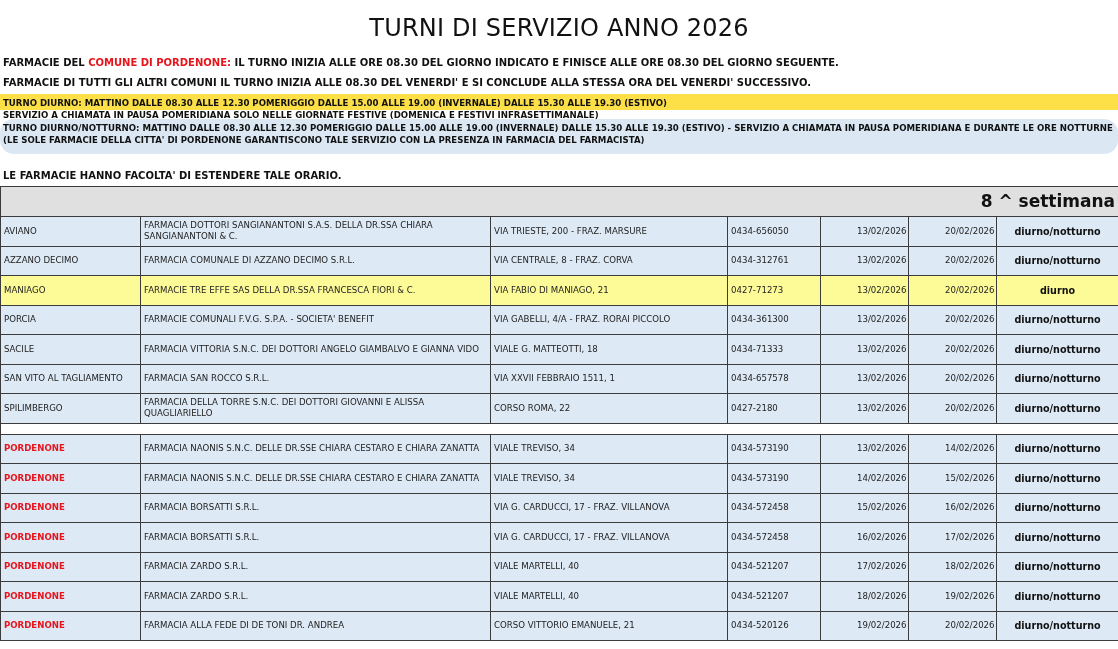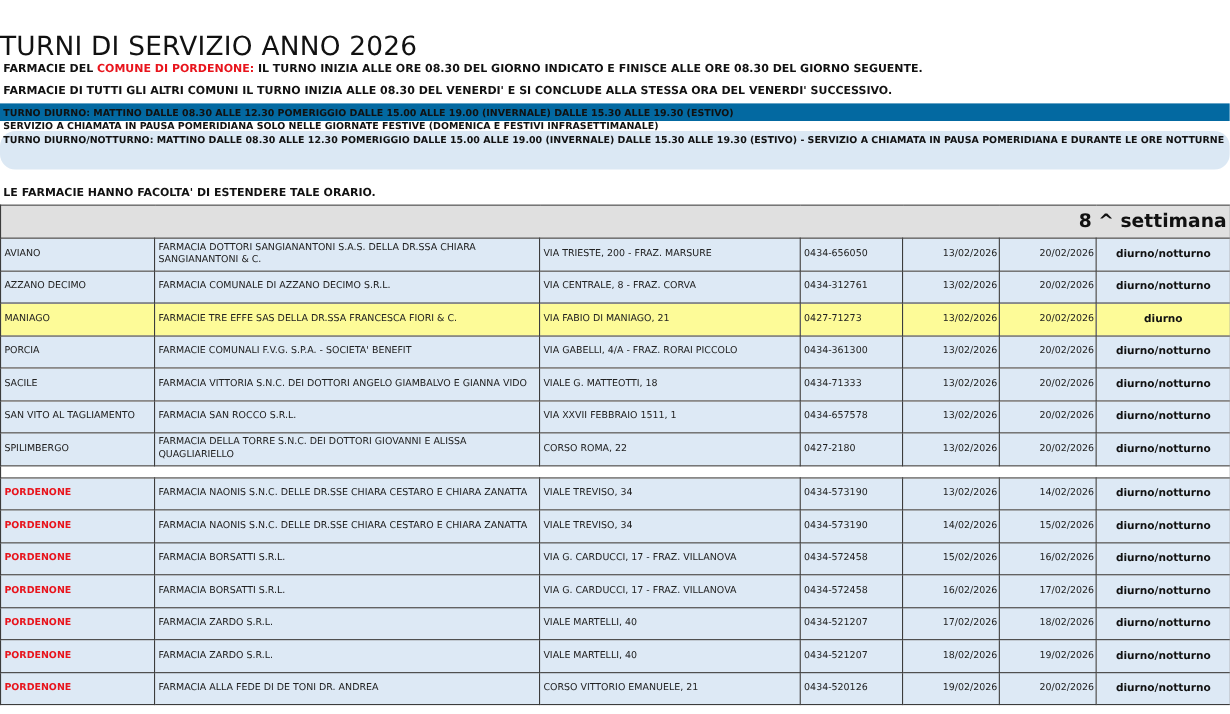--- a/index.html
+++ b/index.html
@@ -1,24 +1,24 @@
 <!DOCTYPE html>
 <html><head>
 <meta charset="utf-8">
 <style>
   html, body { margin: 0; padding: 0; background: #ffffff; }
   body { width: 1118px; height: 649px; overflow: hidden; position: relative;
          font-family: "DejaVu Sans", "Liberation Sans", sans-serif; color: #111; }
-  .title { position: absolute; left: 0; top: 14px; width: 1118px; 
-           font-size: 24px; font-weight: normal; letter-spacing: 0.2px; color: #111; margin-top: 14px; }
+  .title { position: absolute; left: 0; top: 14px; width: 1118px; text-align: center;
+           font-size: 24px; font-weight: normal; letter-spacing: 0.2px; color: #111; }
   .note { position: absolute; left: 3px; font-size: 10px; font-weight: bold; white-space: nowrap; color: #111; }
   .note .red { color: #e8141c; }
   .band { position: absolute; left: 0; width: 1118px; box-sizing: border-box; padding: 3px 3px 0 3px;
           font-size: 8.6px; font-weight: bold; line-height: 12px; white-space: nowrap; }
-  .band.yellow { background: #0369a1; top: 94px; height: 16px; }
+  .band.yellow { background: #fde047; top: 94px; height: 16px; }
   .band.blue { background: #dbe8f4; top: 119px; height: 35px; border-radius: 14px; }
   table { position: absolute; left: 0; top: 186px; width: 1118px; border-collapse: collapse; table-layout: fixed; }
   td { border: 1px solid #3c3c3c; font-size: 8.6px; padding: 0 3px; height: 28.5px; line-height: 11px;
        vertical-align: middle; overflow: hidden; color: #222; }
   .week td { background: #e0e0e0; text-align: right; font-size: 17px; font-weight: bold; height: 29px; color: #111; }
   tr.blue td { background: #dde9f5; }
   tr.yellow td { background: #fdfb98; }
   tr.gap td { background: #ffffff; height: 10px; border-left: 1px solid #3c3c3c; border-right: 1px solid #3c3c3c; }
   .date { text-align: right; padding-right: 2px; padding-left: 36px; }
   .type { text-align: center; font-weight: bold; font-size: 9.6px; color: #111; margin-top: 13px; }
@@ -33,20 +33,21 @@
 
 <div class="note" style="top:77px;">FARMACIE DI TUTTI GLI ALTRI COMUNI IL TURNO INIZIA ALLE 08.30 DEL VENERDI' E SI CONCLUDE ALLA STESSA ORA DEL VENERDI' SUCCESSIVO.</div>
 
 <div class="band yellow">
   <div>TURNO DIURNO: MATTINO DALLE 08.30 ALLE 12.30 POMERIGGIO DALLE 15.00 ALLE 19.00 (INVERNALE) DALLE 15.30 ALLE 19.30 (ESTIVO)</div>
   <div>SERVIZIO A CHIAMATA IN PAUSA POMERIDIANA SOLO NELLE GIORNATE FESTIVE (DOMENICA E FESTIVI INFRASETTIMANALE)</div>
 </div>
 
 <div class="band blue">
   <div>TURNO DIURNO/NOTTURNO: MATTINO DALLE 08.30 ALLE 12.30 POMERIGGIO DALLE 15.00 ALLE 19.00 (INVERNALE) DALLE 15.30 ALLE 19.30 (ESTIVO) - SERVIZIO A CHIAMATA IN PAUSA POMERIDIANA E DURANTE LE ORE NOTTURNE</div>
+  <div>(LE SOLE FARMACIE DELLA CITTA' DI PORDENONE GARANTISCONO TALE SERVIZIO CON LA PRESENZA  IN FARMACIA DEL FARMACISTA)</div>
 </div>
 
 <div class="note" style="top:170px;">LE FARMACIE HANNO FACOLTA' DI ESTENDERE TALE ORARIO.</div>
 
 <table>
   <colgroup>
     <col style="width:140px">
       <col style="width:350px">
       <col style="width:237px">
       <col style="width:93px">

